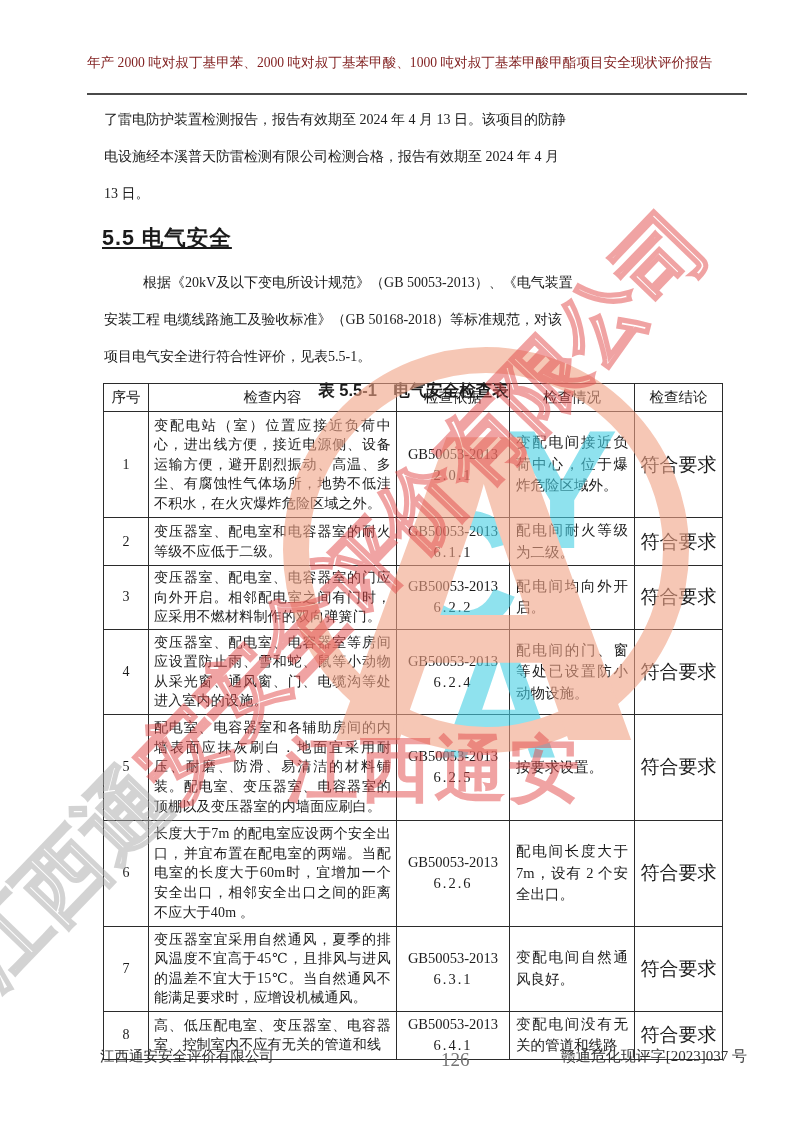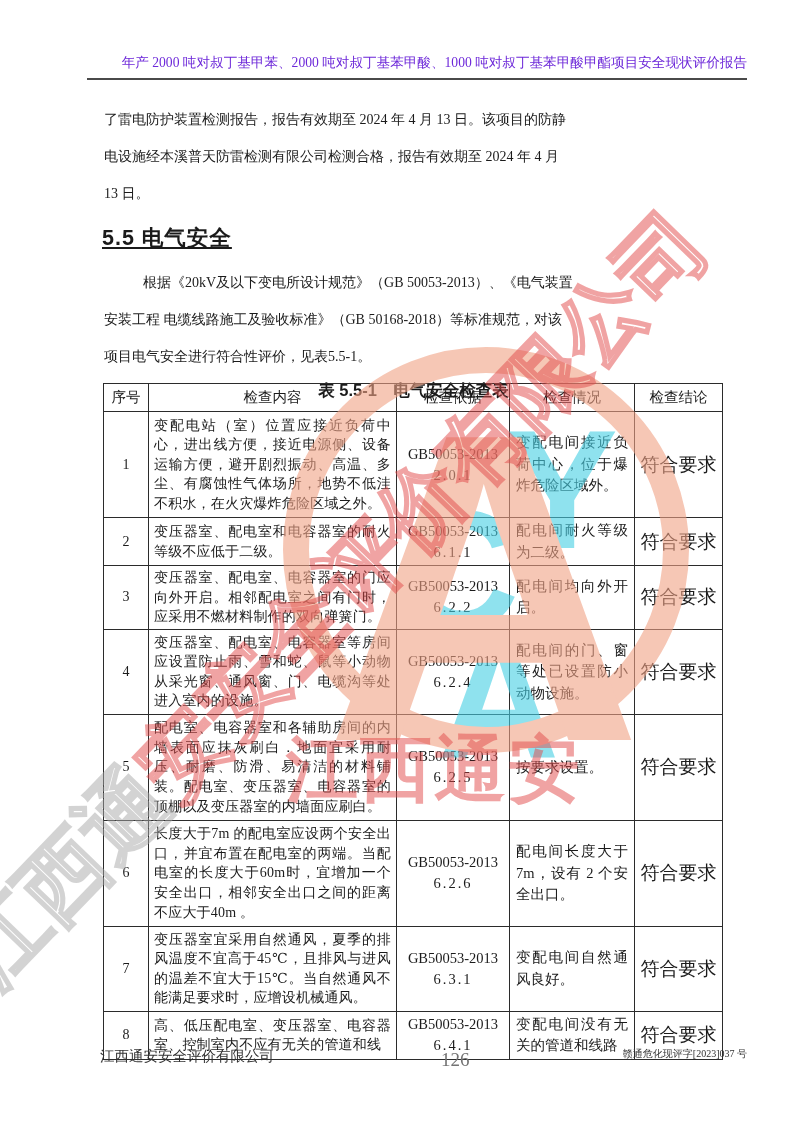--- a/index.html
+++ b/index.html
@@ -1,20 +1,20 @@
 <!DOCTYPE html>
 <html><head>
 <meta charset="utf-8">
 <style>
   html,body{margin:0;padding:0;background:#ffffff;}
   .page{position:relative;width:800px;height:1131px;background:#ffffff;overflow:hidden;
         color:#1b1b1b;font-family:"Liberation Serif","DejaVu Serif",serif;}
 
-  .header{position:absolute;left:87px;top:54px;width:660px;text-align:right;
-          font-size:13.6px;color:#6d28d9;padding-bottom:6px;border-bottom:2.2px solid #4a4a4a;}
+  .header{position:absolute;left:87px;top:54px;width:660px;text-align:left;
+          font-size:13.6px;color:#7f1d1d;padding-bottom:21px;border-bottom:2.2px solid #4a4a4a;}
 
   .content{position:absolute;left:104px;top:101px;width:643px;}
   .pline{font-size:14px;line-height:37px;white-space:nowrap;}
   .heading{font-family:"Liberation Sans","DejaVu Sans",sans-serif;font-weight:bold;
            font-size:21.5px;line-height:34px;margin:9px 0 9px -2px;letter-spacing:1px;text-decoration:underline;}
   .indent{text-indent:39px;}
   .caption{font-family:"Liberation Sans","DejaVu Sans",sans-serif;font-weight:bold;
            font-size:16.5px;text-align:center;width:619px;margin-top:5px;}
 
   .tablewrap{position:absolute;left:103px;top:383px;}
@@ -27,21 +27,21 @@
              text-justify:inter-ideograph;letter-spacing:0.2px;margin-top:18px;}
   .c-basis{text-align:center;font-size:14.5px;line-height:21px;}
   .clause{letter-spacing:2px;}
   .c-sit{font-size:14.5px;line-height:21.5px;padding:2px 6px;text-align:justify;
          text-justify:inter-ideograph;}
   .c-con{text-align:center;font-size:19px;}
   tr.h106{height:106px;} tr.h43{height:43px;} tr.h63{height:63px;} tr.h85{height:85px;}
 
   .f-company{position:absolute;left:100px;top:1047px;font-size:14.5px;color:#333;}
   .f-page{position:absolute;left:441px;top:1049px;font-size:19px;color:#737373;}
-  .f-doc{position:absolute;right:53px;top:1047px;font-size:10px;color:#333;}
+  .f-doc{position:absolute;right:53px;top:1047px;font-size:15px;color:#333;}
 
   .wm{position:absolute;left:0;top:0;z-index:9;pointer-events:none;}
   .wm text{font-family:"Liberation Sans","DejaVu Sans",sans-serif;}
 </style>
 </head>
 <body>
 
 <div class="page">
 
   <div class="header">年产 2000 吨对叔丁基甲苯、2000 吨对叔丁基苯甲酸、1000 吨对叔丁基苯甲酸甲酯项目安全现状评价报告</div>

